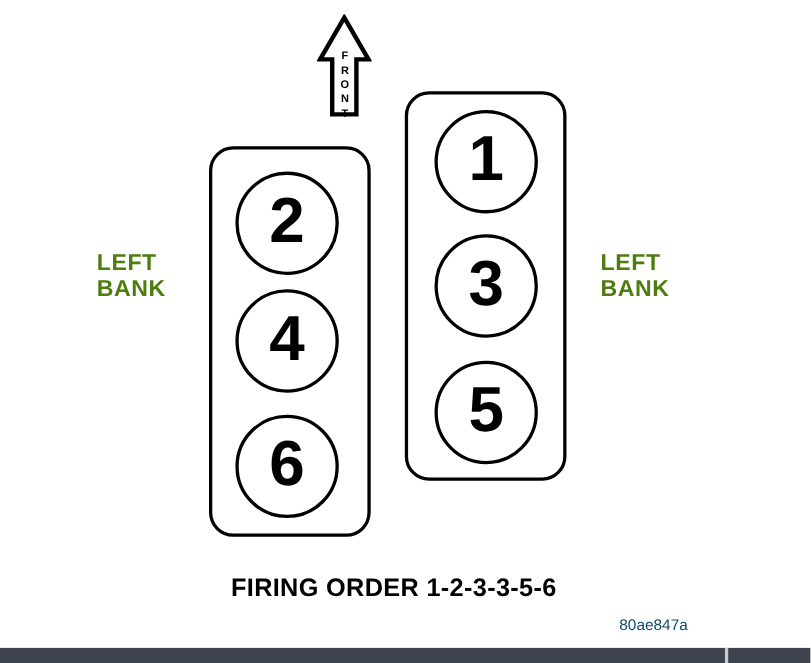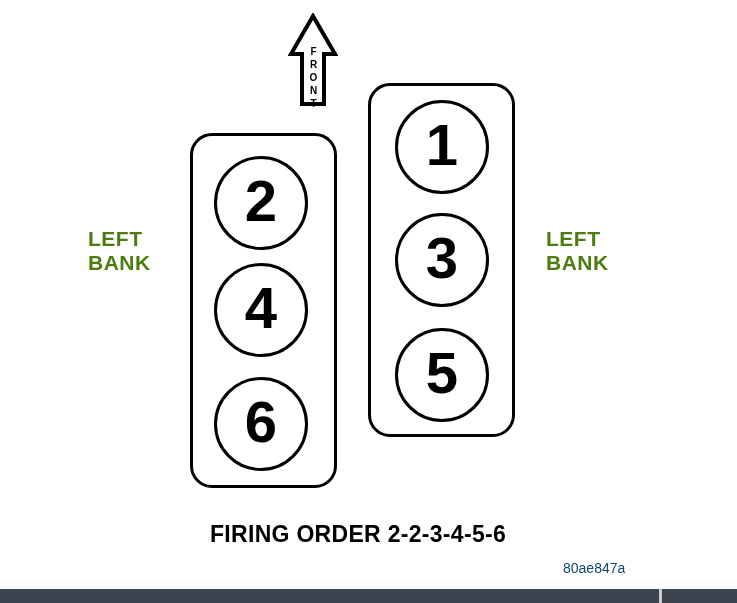--- a/index.html
+++ b/index.html
@@ -174,21 +174,21 @@
   <div class="bank-label left">
     <span>LEFT</span>
     <span>BANK</span>
   </div>
 
   <div class="bank-label right">
     <span>LEFT</span>
     <span>BANK</span>
   </div>
 
-  <div class="caption">FIRING ORDER 2-2-3-4-5-6</div>
+  <div class="caption">FIRING ORDER 1-2-3-3-5-6</div>
 
   <div class="figure-code">80ae847a</div>
 
   <div class="bottom-bar">
     <div class="bar-divider"></div>
   </div>
 
 </div>
 
 </body></html>

